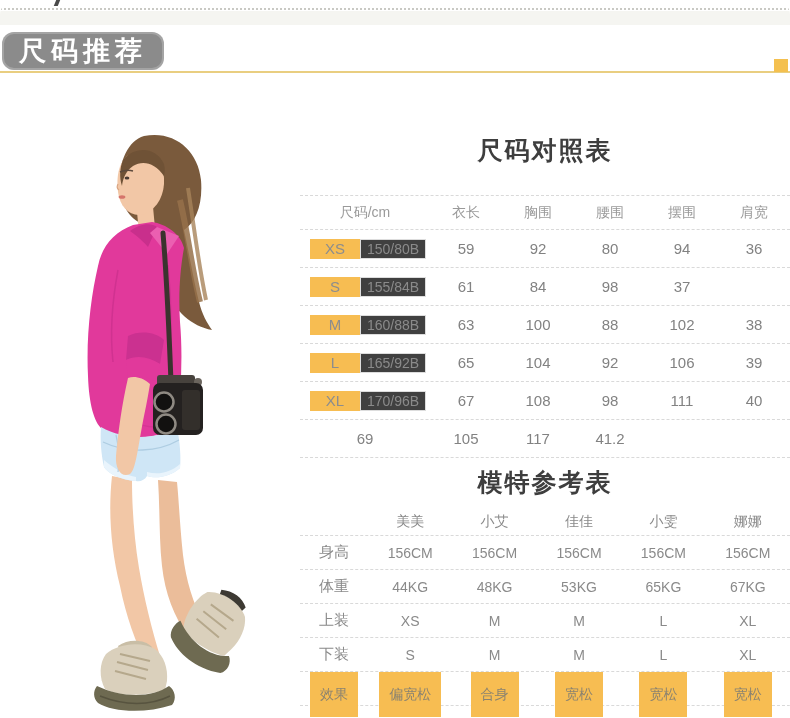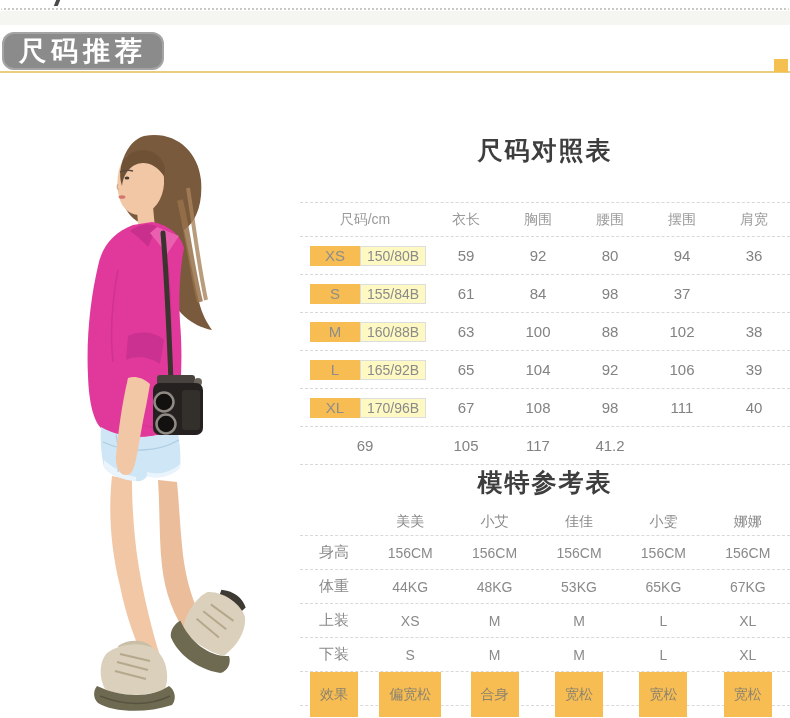--- a/index.html
+++ b/index.html
@@ -23,39 +23,39 @@
   .header-line{position:absolute;top:71px;left:0;width:790px;height:2px;background:#e9ce80;}
   .header-square{position:absolute;top:59px;left:774px;width:14px;height:13px;background:#f4c04f;}
   
   .photo{position:absolute;left:60px;top:130px;width:240px;height:588px;}
   
   .tbl-title{position:absolute;left:300px;width:490px;text-align:center;
     font-size:25px;font-weight:bold;color:#3e3e3e;letter-spacing:2px;}
   .title-size{top:134px;}
   .title-model{top:466px;}
   .grid{position:absolute;left:300px;width:490px;box-sizing:border-box;}
-  .size-grid{top:202px;}
+  .size-grid{top:195px;}
   .model-grid{top:508px;}
   .row{display:grid;border-bottom:1px dashed #d9d9d9;}
   .size-cols{grid-template-columns:130px repeat(5,1fr);}
   .model-cols{grid-template-columns:68px repeat(5,1fr);}
   .row.hdr-row{border-top:1px dashed #d9d9d9;height:33px;}
   .size-row{height:37px;}
   .model-hdr{height:27px;border-top:none;}
   .model-row{height:33px;}
   .effect-row{height:33px;}
   .cell{display:flex;align-items:center;justify-content:center;
     font-size:15px;color:#828282;}
   .hdr-cell{font-size:14px;color:#9a9a9a;}
   .label-cell{justify-content:flex-start;padding-left:10px;}
   .mlabel{font-size:15px;color:#8a8a8a;}
   .size-badge{display:inline-flex;align-items:center;justify-content:center;
     width:50px;height:20px;background:#f7bd52;color:#8d8d8d;font-size:15px;}
   .size-box{display:inline-flex;align-items:center;justify-content:center;
-    width:64px;height:18px;background:#fef9c3;border:1px solid #dddddd;color:#8a8a8a;font-size:14px;}
+    width:64px;height:18px;background:#404040;border:1px solid #dddddd;color:#8a8a8a;font-size:14px;}
   .fx-badge{display:inline-flex;align-items:center;justify-content:center;
     padding:12px 10px;height:21px;background:#f7bd52;color:#8b8370;font-size:14px;}
   .model-cell{font-size:14px;color:#8a8a8a;text-align:center;}
 </style>
 </head>
 <body>
 
 <div class="page">
 
   <div class="top-dotted"></div>

